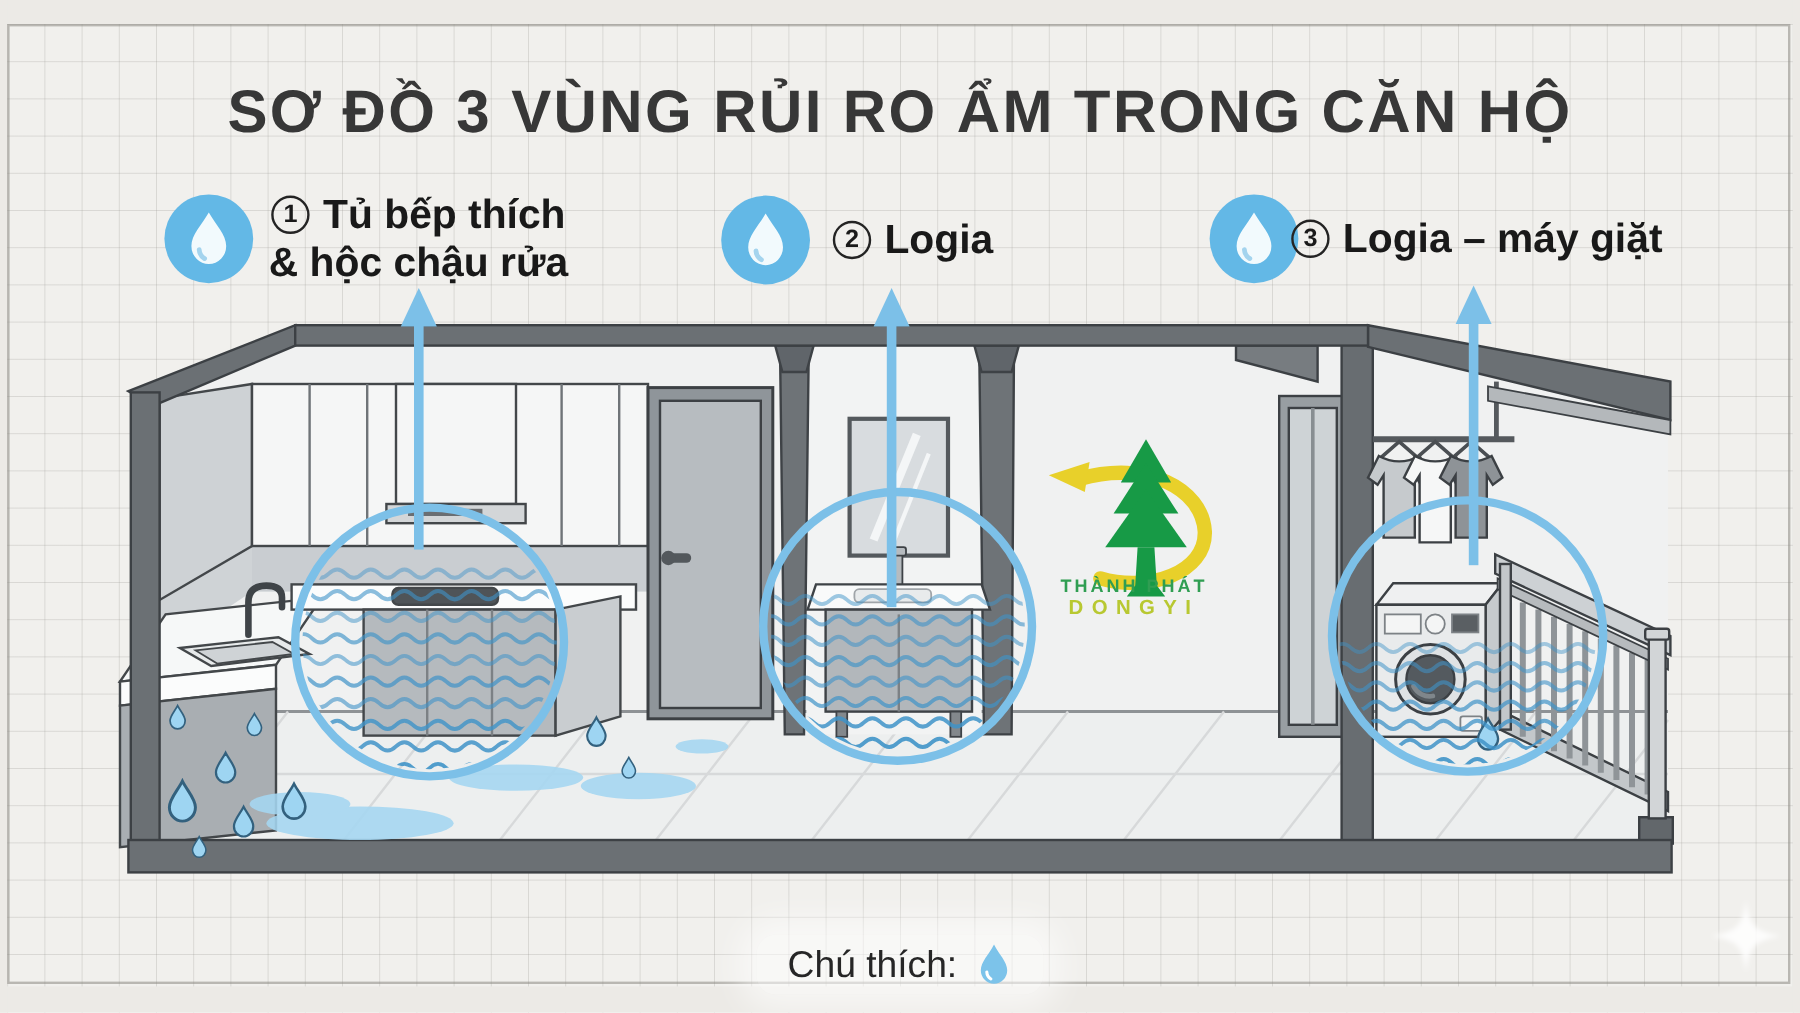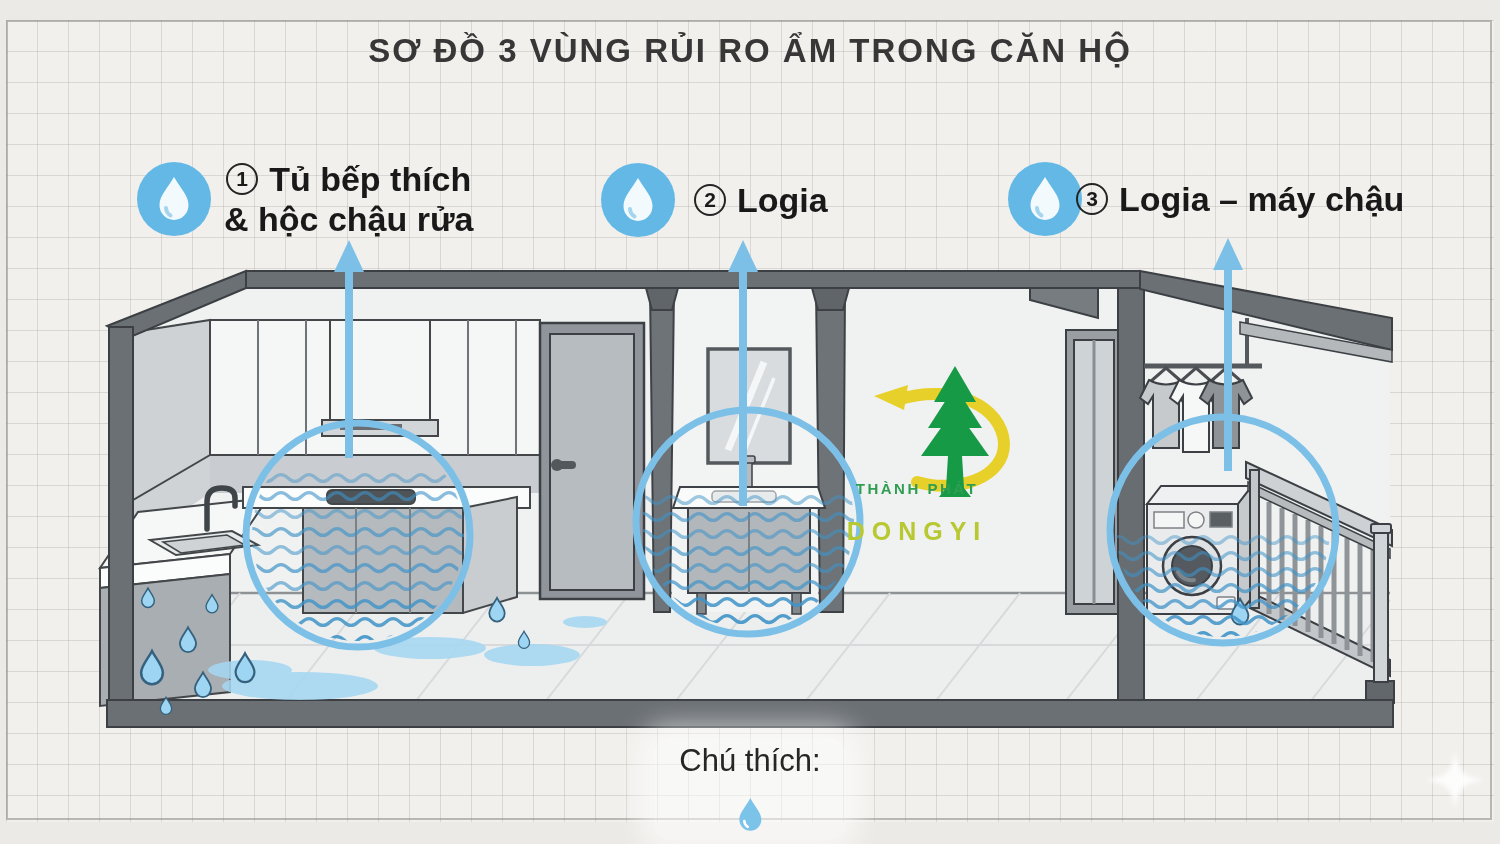--- a/index.html
+++ b/index.html
@@ -14,51 +14,50 @@
     background-position:6px 20px;
   }
   .mask{position:absolute;background:#eceae6;z-index:5;}
   #mask-top{left:0;top:0;width:1500px;height:20px;}
   #mask-bottom{left:0;top:822px;width:1500px;height:22px;}
   #mask-left{left:0;top:0;width:6px;height:844px;}
   #mask-right{left:1494px;top:0;width:6px;height:844px;}
   #frame-line{position:absolute;left:6px;top:20px;width:1486px;height:800px;
     border:2px solid rgba(138,136,130,.55);box-sizing:border-box;z-index:6;}
   #page-title{
-    position:absolute;left:0;top:32px;width:1500px;margin:0;text-align:center;
-    font-size:33px;font-weight:bold;letter-spacing:2px;color:#373737;z-index:10;
+    position:absolute;left:0;top:64px;width:1500px;margin:0;text-align:center;
+    font-size:50px;font-weight:bold;letter-spacing:2px;color:#373737;z-index:10;
   }
   .zone{position:absolute;display:flex;align-items:flex-start;z-index:10;}
   .zicon{width:74px;height:74px;border-radius:50%;background:#63b8e6;
     display:flex;align-items:center;justify-content:center;flex:0 0 auto;}
   .ztext{display:flex;flex-direction:column;align-items:center;
     font-size:34px;font-weight:bold;color:#191919;line-height:40px;}
   .zline{display:flex;align-items:center;gap:11px;white-space:nowrap;}
   .znum{display:inline-flex;align-items:center;justify-content:center;
     width:32px;height:32px;border:2.5px solid #242424;border-radius:50%;
     font-size:21px;font-weight:bold;color:#1a1a1a;box-sizing:border-box;flex:0 0 auto;}
   .zline2:empty{display:none;}
   #zone-1{left:137px;top:162px;}
   #zone-1 .ztext{margin-left:13px;margin-top:-3px;}
   #zone-2{left:601px;top:163px;align-items:center;}
   #zone-2 .ztext{margin-left:19px;}
   #zone-3{left:1008px;top:162px;align-items:center;}
   #zone-3 .ztext{margin-left:-6px;}
   .zone2-3 .zicon{margin-top:0;}
   #scene{position:absolute;left:0;top:0;z-index:8;}
-  #logo-text{position:absolute;left:832px;top:480px;width:170px;text-align:center;z-index:9;}
+  #logo-text{position:absolute;left:860px;top:480px;width:170px;text-align:center;z-index:9;}
   #logo-line1{font-size:15px;font-weight:bold;letter-spacing:2.5px;color:#2f9e52;}
-  #logo-line2{font-size:25px;font-weight:bold;letter-spacing:7px;color:#b8c831;margin-top:20px;}
+  #logo-line2{font-size:17px;font-weight:bold;letter-spacing:7px;color:#b8c831;margin-top:0;}
   #legend{
-    position:absolute;left:50%;top:738px;transform:translateX(-50%);
+    position:absolute;left:50%;top:779px;transform:translateX(-50%);
     display:flex;align-items:center;gap:16px;z-index:10;
     font-size:31px;color:#262626;white-space:nowrap;
     background:rgba(255,255,255,.5);border-radius:16px;padding:5px 26px;
     box-shadow:0 0 26px 14px rgba(255,255,255,.55);
-    flex-direction:column;
   }
   #legend svg{display:block;}
 </style>
 </head>
 <body>
 
 <div id="stage">
   <div class="mask" id="mask-top"></div>
   <div class="mask" id="mask-bottom"></div>
   <div class="mask" id="mask-left"></div>
@@ -102,21 +101,21 @@
   <div class="zone zone2-3" id="zone-3">
     <span class="zicon">
       <svg width="74" height="74" viewBox="0 0 74 74">
         <path d="M37,15 C31,25.5 22.5,33.5 22.5,43 a14.5,15 0 0 0 29,0 C51.5,33.5 43,25.5 37,15 Z" fill="#f2fafd"></path>
         <path d="M29,46 a9.5,9.5 0 0 0 4.5,7.5" stroke="#a4d4ee" stroke-width="4" fill="none" stroke-linecap="round"></path>
       </svg>
     </span>
     <span class="ztext">
       <span class="zline">
         <span class="znum">3</span>
-        <span>Logia – máy chậu</span>
+        <span>Logia – máy giặt</span>
       </span>
 
     </span>
   </div>
 
   <svg id="scene" width="1500" height="844" viewBox="0 0 1500 844">
     <defs>
       <path id="wv" d="M0 0 q7 -7 14 0 t14 0 t14 0 t14 0 t14 0 t14 0 t14 0 t14 0 t14 0 t14 0 t14 0 t14 0 t14 0 t14 0 t14 0 t14 0" fill="none" stroke-linecap="round"></path>
       <clipPath id="clip-c1">
           <circle cx="358" cy="535" r="106"></circle>

